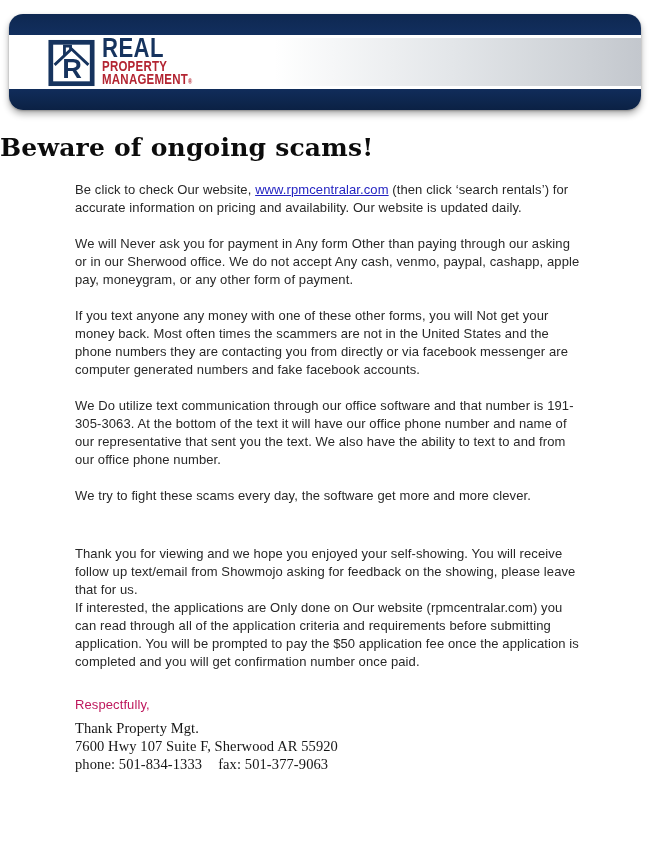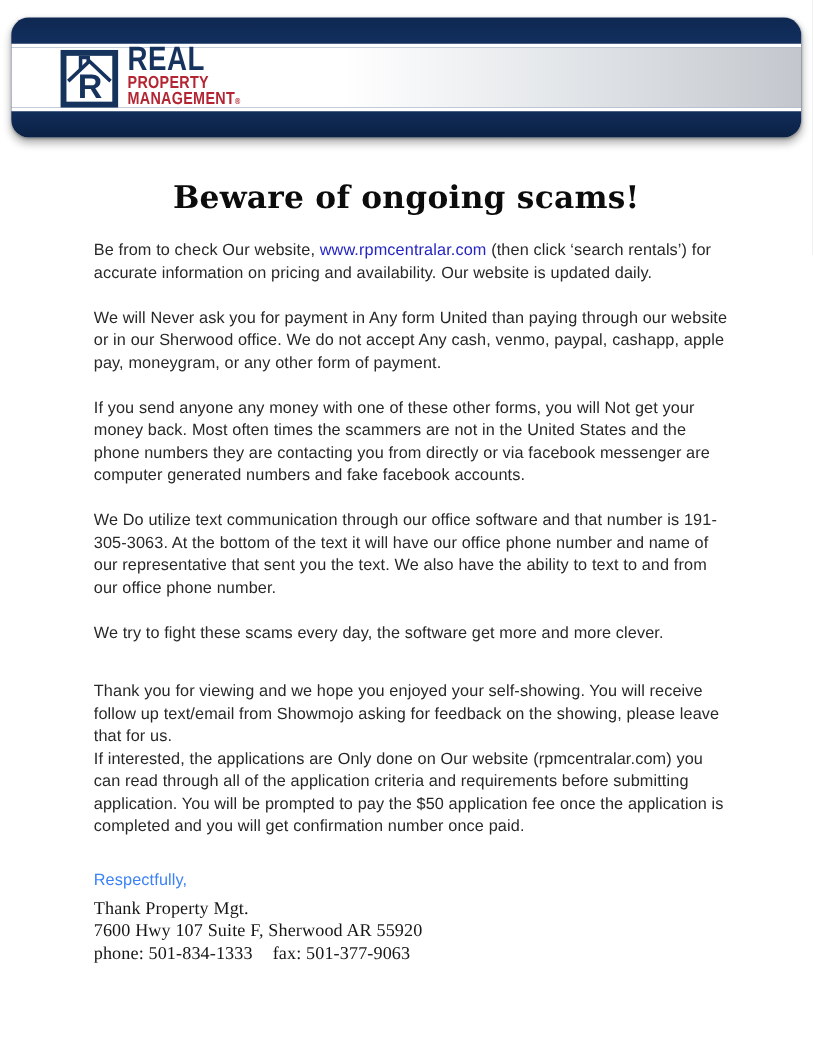--- a/index.html
+++ b/index.html
@@ -56,52 +56,53 @@
     font-weight: bold;
     font-size: 14px;
     line-height: 13px;
     letter-spacing: 0.3px;
     color: #b32532;
   }
   .reg-mark { font-size: 7px; font-weight: bold; vertical-align: 0px; }
 
   
   .title {
-    margin-top: 31px;
-    text-align: center;
+    margin-top: 21px;
+    text-align: left;
     font-family: "DejaVu Serif", serif;
     font-weight: bold;
     font-size: 25px;
     line-height: 33px;
     color: #0c0c0c;
     letter-spacing: 0.2px;
   }
 
   
   .body-text {
     width: 507px;
     margin: 17px 0 0 75px;
     font-size: 13px;
     line-height: 18px;
     color: #282828;
     letter-spacing: 0.1px;
   }
   .body-text p { margin-bottom: 18px; }
-  .para-gap-top { margin-top: 29px; }
+  .para-gap-top { margin-top: 40px; }
   .pline { display: block; }
   .doc-link {
     color: #2424c2;
+    text-decoration: underline;
     cursor: pointer;
   }
 
   
   .signature { margin-top: 25px; }
   .sig-closing {
     font-size: 13px;
-    color: #3b82f6;
+    color: #be185d;
     margin-bottom: 5px;
   }
   .sig-serif {
     font-family: "Liberation Serif", serif;
     font-size: 14.5px;
     line-height: 18px;
     color: #161616;
   }
   .sig-fax { margin-left: 16px; }
 </style>
@@ -127,25 +128,25 @@
       </div>
     </div>
   </header>
 
   <h1 class="title">
     <span>Beware of ongoing scams!</span><br>
   </h1>
 
   <main class="body-text">
 
-    <p><span>Be from to check Our website, </span><a class="doc-link">www.rpmcentralar.com</a><span> (then click ‘search rentals’) for accurate information on pricing and availability. Our website is updated daily.</span></p>
+    <p><span>Be click to check Our website, </span><a class="doc-link">www.rpmcentralar.com</a><span> (then click ‘search rentals’) for accurate information on pricing and availability. Our website is updated daily.</span></p>
 
-    <p>We will Never ask you for payment in Any form United than paying through our website or in our Sherwood office. We do not accept Any cash, venmo, paypal, cashapp, apple pay, moneygram, or any other form of payment.</p>
+    <p>We will Never ask you for payment in Any form Other than paying through our asking or in our Sherwood office. We do not accept Any cash, venmo, paypal, cashapp, apple pay, moneygram, or any other form of payment.</p>
 
-    <p>If you send anyone any money with one of these other forms, you will Not get your money back. Most often times the scammers are not in the United States and the phone numbers they are contacting you from directly or via facebook messenger are computer generated numbers and fake facebook accounts.</p>
+    <p>If you text anyone any money with one of these other forms, you will Not get your money back. Most often times the scammers are not in the United States and the phone numbers they are contacting you from directly or via facebook messenger are computer generated numbers and fake facebook accounts.</p>
 
     <p>We Do utilize text communication through our office software and that number is 191-305-3063. At the bottom of the text it will have our office phone number and name of our representative that sent you the text. We also have the ability to text to and from our office phone number.</p>
 
     <p>We try to fight these scams every day, the software get more and more clever.</p>
 
     <p class="para-gap-top">
       <span class="pline">Thank you for viewing and we hope you enjoyed your self-showing. You will receive follow up text/email from Showmojo asking for feedback on the showing, please leave that for us.</span>
       <span class="pline">If interested, the applications are Only done on Our website (rpmcentralar.com) you can read through all of the application criteria and requirements before submitting application. You will be prompted to pay the $50 application fee once the application is completed and you will get confirmation number once paid.</span>
     </p>
 

